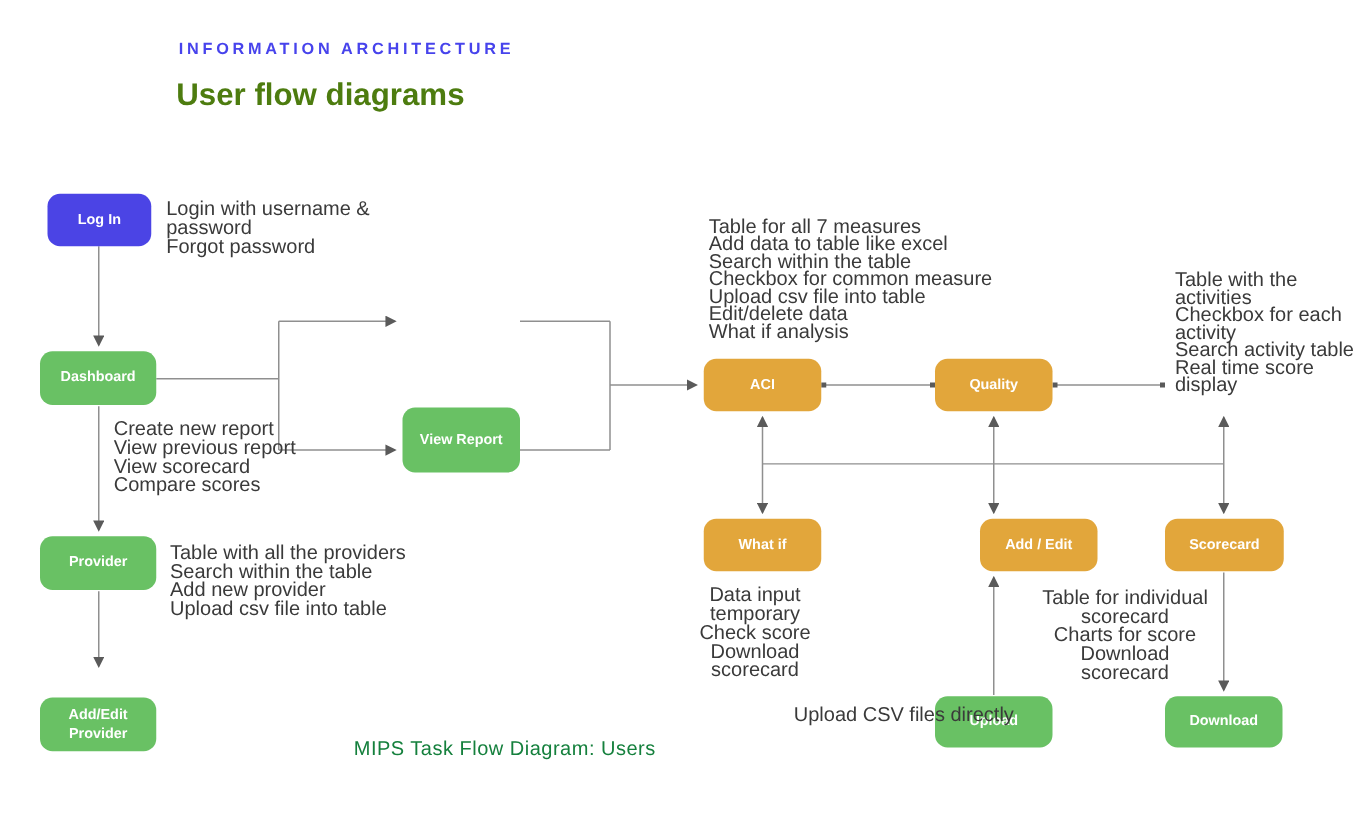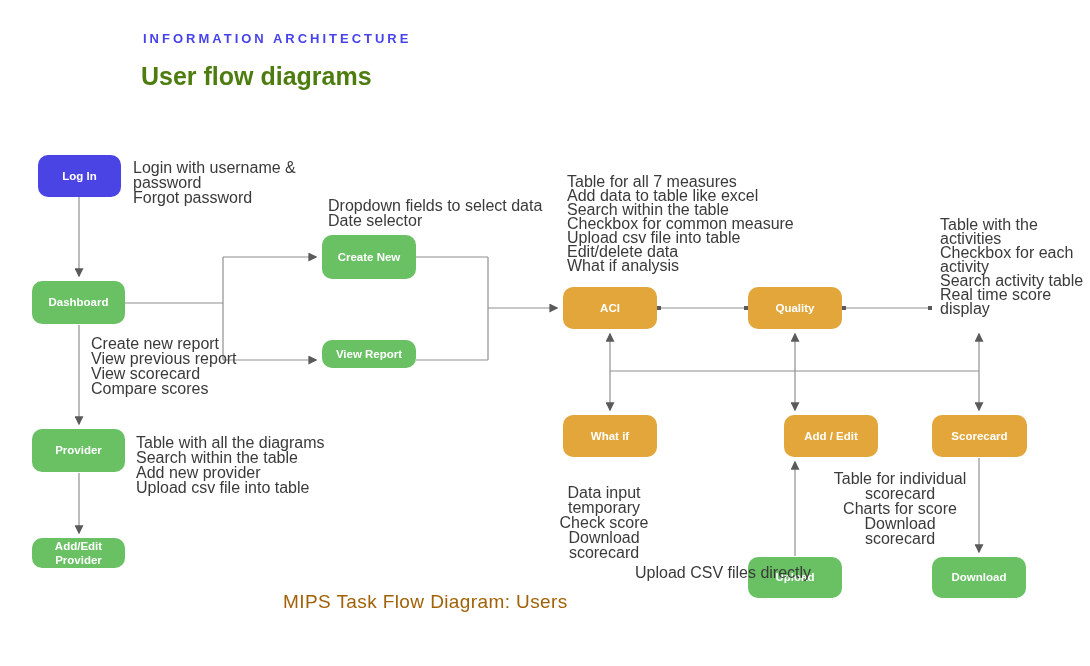--- a/index.html
+++ b/index.html
@@ -1,31 +1,31 @@
 <!DOCTYPE html>
 <html style="--kicker: #4743ec; --blue: #4b44e5; --green: #69c164; --orange: #e2a63b;"><head>
 <meta charset="utf-8">
 <style>
   html,body{margin:0;padding:0;background:#ffffff;}
   body{font-family:"Liberation Sans", sans-serif;}
   .canvas{position:relative;width:1090px;height:666px;background:#ffffff;overflow:hidden;}
   .kicker{position:absolute;left:143px;top:31px;font-size:13px;font-weight:700;
           letter-spacing:3px;color:var(--kicker,#4743ec);}
   .title{position:absolute;left:141px;top:62px;font-size:25px;font-weight:700;color:#4d7c0f;}
-  .caption{position:absolute;left:283px;top:591px;font-size:19px;color:#a16207;letter-spacing:.4px;}
+  .caption{position:absolute;left:283px;top:591px;font-size:16px;color:#15803d;letter-spacing:.4px;}
   svg.wires{position:absolute;left:0;top:0;pointer-events:none;}
   .node{position:absolute;border-radius:10px;display:flex;align-items:center;justify-content:center;
         color:#ffffff;font-size:11.5px;font-weight:700;text-align:center;cursor:default;}
   .node .node-label{white-space:pre-line;line-height:1.25;}
   .node.blue{background:var(--blue,#4b44e5);}
   .node.green{background:var(--green,#69c164);}
   .node.orange{background:var(--orange,#e2a63b);}
   .note{position:absolute;font-size:16px;line-height:15px;color:#3a3a3a;white-space:pre-line;}
   .note.small{line-height:14px;}
-  .note.center{text-align:center;margin-top:16px;}
+  .note.center{text-align:center;}
   .note.right{text-align:center;}
 </style>
 </head>
 <body>
 
 <div class="canvas">
 
   <div class="kicker">INFORMATION ARCHITECTURE</div>
   <div class="title">User flow diagrams</div>
 
@@ -73,28 +73,25 @@
 
   <div class="node blue" style="left:38px;top:155px;width:83px;height:42px">
     <span class="node-label">Log In</span>
   </div>
   <div class="node green" style="left:32px;top:281px;width:93px;height:43px">
     <span class="node-label">Dashboard</span>
   </div>
   <div class="node green" style="left:32px;top:429px;width:93px;height:43px">
     <span class="node-label">Provider</span>
   </div>
-  <div class="node green" style="left:32px;top:538px;width:93px;height:30px">
+  <div class="node green" style="left:32px;top:558px;width:93px;height:43px">
     <span class="node-label">Add/Edit
 Provider</span>
   </div>
-  <div class="node green" style="left:322px;top:235px;width:94px;height:44px">
-    <span class="node-label">Create New</span>
-  </div>
-  <div class="node green" style="left:322px;top:340px;width:94px;height:28px">
+  <div class="node green" style="left:322px;top:326px;width:94px;height:52px">
     <span class="node-label">View Report</span>
   </div>
   <div class="node orange" style="left:748px;top:287px;width:94px;height:42px">
     <span class="node-label">Quality</span>
   </div>
   <div class="node orange" style="left:563px;top:287px;width:94px;height:42px">
     <span class="node-label">ACI</span>
   </div>
   <div class="node orange" style="left:563px;top:415px;width:94px;height:42px">
     <span class="node-label">What if</span>
@@ -112,26 +109,24 @@
     <span class="node-label">Download</span>
   </div>
 
   <div class="note" style="left:133px;top:160px">Login with username &amp;
 password
 Forgot password</div>
   <div class="note" style="left:91px;top:336px">Create new report
 View previous report
 View scorecard
 Compare scores</div>
-  <div class="note" style="left:136px;top:435px">Table with all the diagrams
+  <div class="note" style="left:136px;top:435px">Table with all the providers
 Search within the table
 Add new provider
 Upload csv file into table</div>
-  <div class="note" style="left:328px;top:198px">Dropdown fields to select data
-Date selector</div>
   <div class="note small" style="left:567px;top:175px">Table for all 7 measures
 Add data to table like excel
 Search within the table
 Checkbox for common measure
 Upload csv file into table
 Edit/delete data
 What if analysis</div>
   <div class="note small" style="left:940px;top:218px">Table with the activities
 Checkbox for each activity
 Search activity table

